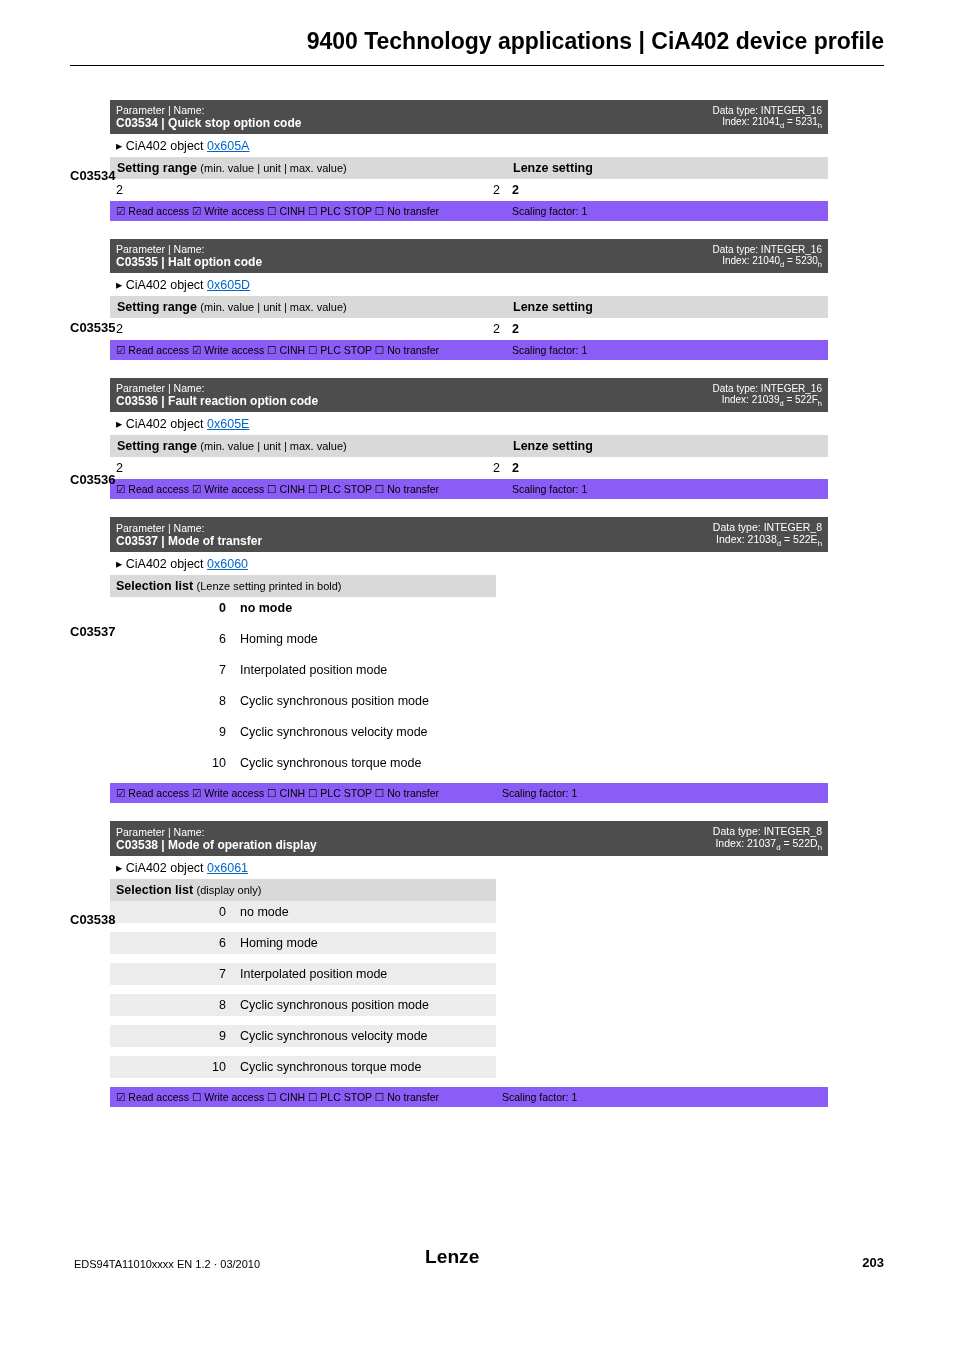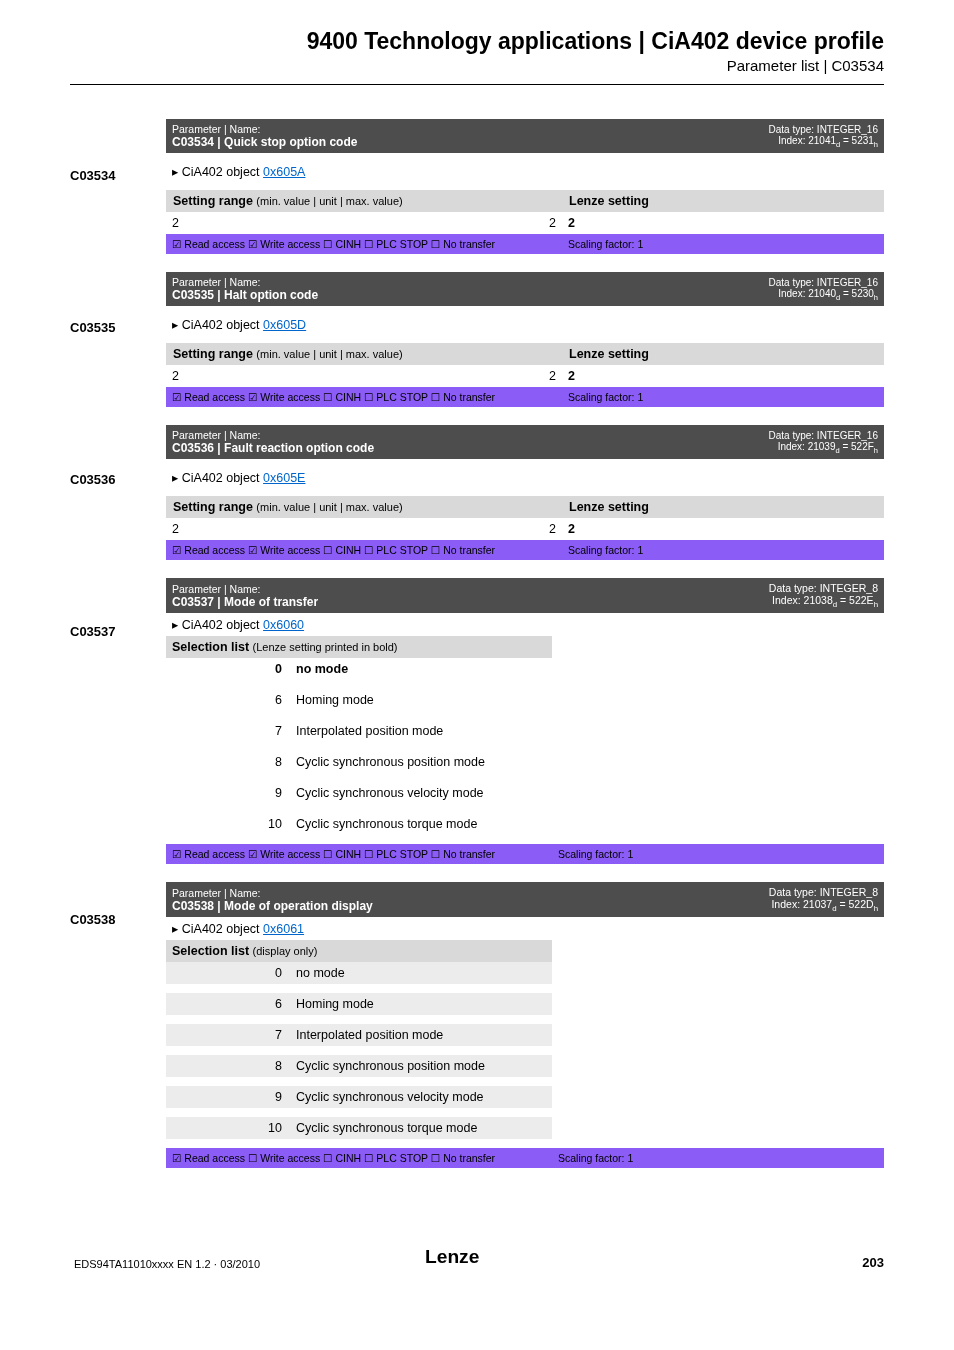--- a/index.html
+++ b/index.html
@@ -37,21 +37,21 @@
     font-size: 15px;
     margin-top: 2px;
   }
   .hr-top {
     border: none;
     border-top: 1px solid #000;
     margin: 10px 0 0 0;
   }
 
   .content {
-    margin-left: 96px; 
+    margin-left: 40px; 
   }
 
   .gutter-label {
     position: absolute;
     left: 70px;
     font-weight: 700;
     font-size: 13px;
   }
 
   .param-table {
@@ -73,21 +73,21 @@
   .row-dark .dt {
     text-align: right;
     font-size: 10px;
     white-space: nowrap;
   }
   .row-dark .pname {
     font-size: 12px;
     font-weight: 700;
   }
   .row-link td {
-    padding: 11px 6px;
+    padding: 4px 6px;
     font-size: 12.5px;
   }
   .row-link a {
     color: #0066cc;
     text-decoration: underline;
   }
   .row-link .arrow {
     color: #000;
   }
 
@@ -174,21 +174,20 @@
   .sub-idx sub { font-size: 0.75em; }
   .thin-sep { height: 1px; background: #fff; }
 </style>
 </head>
 <body>
 
 <div class="page">
 
   <div class="header">
     <div class="title">9400 Technology applications | CiA402 device profile</div>
-    <div class="sub2">Parameter list | C03534</div>
     <hr class="hr-top">
   </div>
 
   <div class="content" id="content">
       <table class="param-table">
       <tbody>
           <tr class="row-dark">
         <td colspan="3">
           <span>Parameter | Name:</span><br>
           <span class="pname">C03534 | Quick stop option code</span>

